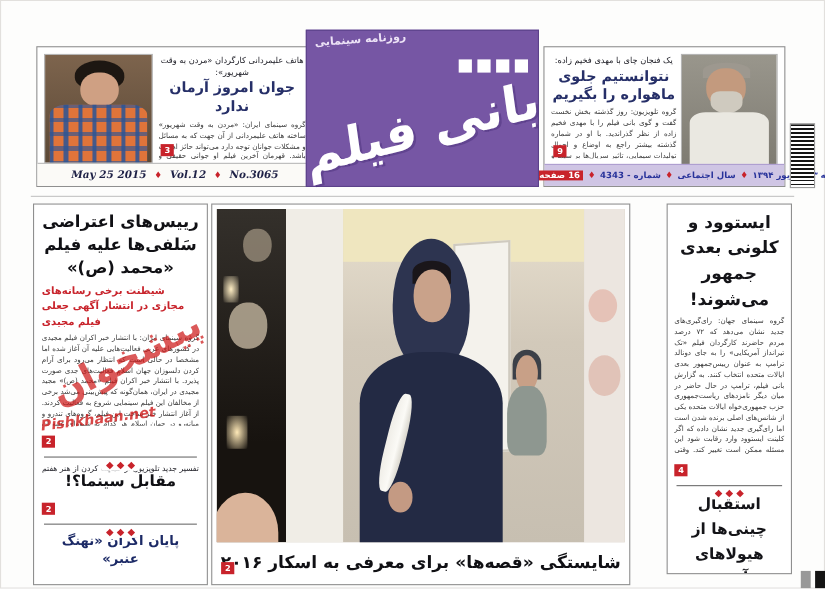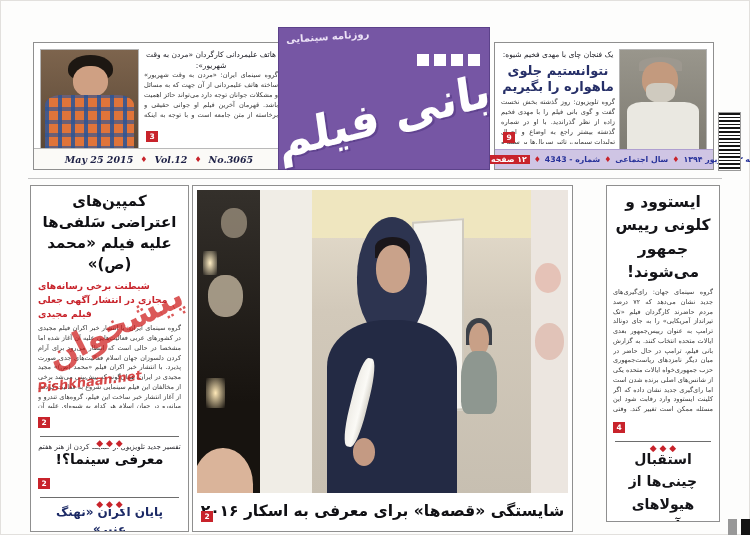--- a/index.html
+++ b/index.html
@@ -145,74 +145,75 @@
   </div>
 
   <div class="box tl-box">
     <div class="photo-frame tl-photo">
       <div class="m1-hair"></div>
       <div class="m1-face"></div>
       <div class="m1-shirt"></div>
     </div>
     <div class="tl-text">
       <div class="kicker">هاتف علیمردانی کارگردان «مردن به وقت شهریور»:</div>
+      <div class="hl-navy">جوان امروز آرمان ندارد</div>
       <div class="body-xs">گروه سینمای ایران: «مردن به وقت شهریور» ساخته هاتف علیمردانی از آن جهت که به مسائل و مشکلات جوانان توجه دارد می‌تواند حائز اهمیت باشد. قهرمان آخرین فیلم او جوانی حقیقی و برخاسته از متن جامعه است و با توجه به اینکه مضمونی اجتماعی دارد به نظر می‌رسد به ویژه آنکه فیلمنامه و به ویژه دیالوگ‌های این فیلم بسیار فکر شده و منطبق با حال و هوای جوانان امروز است.</div>
     </div>
     <span class="badge badge-abs tl-badge">3</span>
     <div class="tl-dateline">
       <span>May 25  2015</span>
       <span class="diamond">♦</span>
       <span>Vol.12</span>
       <span class="diamond">♦</span>
       <span>No.3065</span>
     </div>
   </div>
 
   <div class="box tr-box">
     <div class="photo-frame tr-photo">
       <div class="m2-hair"></div>
       <div class="m2-face"></div>
       <div class="m2-beard"></div>
       <div class="m2-shirt"></div>
     </div>
     <div class="tr-text">
-      <div class="kicker">یک فنجان چای با مهدی فخیم شیوه:</div>
+      <div class="kicker">یک فنجان چای با مهدی فخیم زاده:</div>
       <div class="hl-navy">نتوانستیم جلوی ماهواره را بگیریم</div>
       <div class="body-xs">گروه تلویزیون: روز گذشته بخش نخست گفت و گوی بانی فیلم را با مهدی فخیم زاده از نظر گذراندید. با او در شماره گذشته بیشتر راجع به اوضاع و احوال تولیدات سیمایی، تاثیر سریال‌ها بر سیما و تلویزیون، پخش سریال‌های مناسبتی از سیما و تاثیر آن بر کیفیت آثار تولیدی، شبکه نمایش خانگی، رقابت آن با تلویزیون و جایگاه این مدیوم صحبت کردیم. با کارگردانی که عید امسال «خروج مخفیانه» را روی آنتن شبکه اول سیما داشت.</div>
     </div>
     <span class="badge badge-abs tr-badge">9</span>
     <div class="tr-dateline">
       <span>سه شنبه ۳ شهریور ۱۳۹۴</span>
       <span class="diamond">♦</span>
       <span>سال اجتماعی</span>
       <span class="diamond">♦</span>
       <span>شماره - 4343</span>
       <span class="diamond">♦</span>
-      <span class="chip">۱۲ صفحه</span>
+      <span class="chip">16 صفحه</span>
       <span class="diamond">♦</span>
       <span>۱۰۰۰ تومان</span>
     </div>
   </div>
 
   <div class="barcode"></div>
   <div class="rule"></div>
 
   <div class="box lc">
     <div class="wm-fa">پیشخوان</div>
     <div class="wm-en">Pishkhaan.net</div>
     <div class="lc-in">
-      <div class="lc-headline">کمپین‌های اعتراضی سَلفی‌ها علیه فیلم «محمد (ص)»</div>
+      <div class="lc-headline">رییس‌های اعتراضی سَلفی‌ها علیه فیلم «محمد (ص)»</div>
       <div class="lc-subhead">شیطنت برخی رسانه‌های مجازی در انتشار آگهی جعلی فیلم مجیدی</div>
       <div class="lc-body">گروه سینمای ایران: با انتشار خبر اکران فیلم مجیدی در کشورهای عربی فعالیت‌هایی علیه آن آغاز شده اما مشخصا در حالی است که انتظار می‌رود برای آرام کردن دلسوزان جهان اسلام فعالیت‌های جدی صورت پذیرد. با انتشار خبر اکران فیلم «محمد (ص)» مجید مجیدی در ایران، همان‌گونه که پیش‌بینی می‌شد برخی از مخالفان این فیلم سینمایی شروع به فعالیت کردند. از آغاز انتشار خبر ساخت این فیلم، گروه‌های تندرو و میانه‌رو در جهان اسلام هر کدام به شیوه‌ای علیه آن فعالیت کرده و جدی از تحریم پیش‌دستانه این فیلم در کشورهای اسلامی سخن گفتند.</div>
       <div class="badge-row"><span class="badge">2</span></div>
       <div class="divider">
         <span class="dline"></span><span class="orn">◆ ◆ ◆</span>
       </div>
       <div class="lc-kicker">تفسیر جدید تلویزیون از حمایت کردن از هنر هفتم</div>
-      <div class="time-sub">معرفی سینما؟!</div>
+      <div class="time-sub">مقابل سینما؟!</div>
       <div class="badge-row"><span class="badge">2</span></div>
       <div class="divider">
         <span class="dline"></span><span class="orn">◆ ◆ ◆</span>
       </div>
       <div class="s3-hl">پایان اکران «نهنگ عنبر»</div>
 
     </div>
   </div>
 
   <div class="abs ph">
@@ -243,21 +244,21 @@
       <div class="paper"></div>
       <div class="hand"></div>
       <div class="fg-head"></div>
     </div>
     <div class="ph-cap">شایستگی «قصه‌ها» برای معرفی به اسکار ۲۰۱۶</div>
     <span class="badge badge-abs cap-badge">2</span>
   </div>
 
   <div class="box rc">
     <div class="rc-in">
-      <div class="rc-hl">ایستوود و کلونی رییس جمهور می‌شوند!</div>
+      <div class="rc-hl">ایستوود و کلونی بعدی جمهور می‌شوند!</div>
       <div class="rc-body">گروه سینمای جهان: رای‌گیری‌های جدید نشان می‌دهد که ۷۲ درصد مردم حاضرند کارگردان فیلم «تک تیرانداز آمریکایی» را به جای دونالد ترامپ به عنوان رییس‌جمهور بعدی ایالات متحده انتخاب کنند. به گزارش بانی فیلم، ترامپ در حال حاضر در میان دیگر نامزدهای ریاست‌جمهوری حزب جمهوری‌خواه ایالات متحده یکی از شانس‌های اصلی برنده شدن است اما رای‌گیری جدید نشان داده که اگر کلینت ایستوود وارد رقابت شود این مسئله ممکن است تغییر کند. وقتی از بزرگسالان آمریکایی سوال شد که بین دونالد ترامپ، مریل استریپ «هنرپیشه سرشناس سینما» و کلینت ایستوود کارگردان ۷۲ ساله فیلم «تک تیرانداز آمریکایی» حاضرند کدام یک را به عنوان رییس‌جمهور بعدی ایالات متحده انتخاب کنند، ۷۲ درصد به ایستوود رای دادند.</div>
       <div class="badge-row"><span class="badge">4</span></div>
       <div class="divider">
         <span class="dline"></span><span class="orn">◆ ◆ ◆</span>
       </div>
       <div class="rc2-hl">استقبال چینی‌ها از هیولاهای آهنی</div>
 
     </div>
   </div>
 

